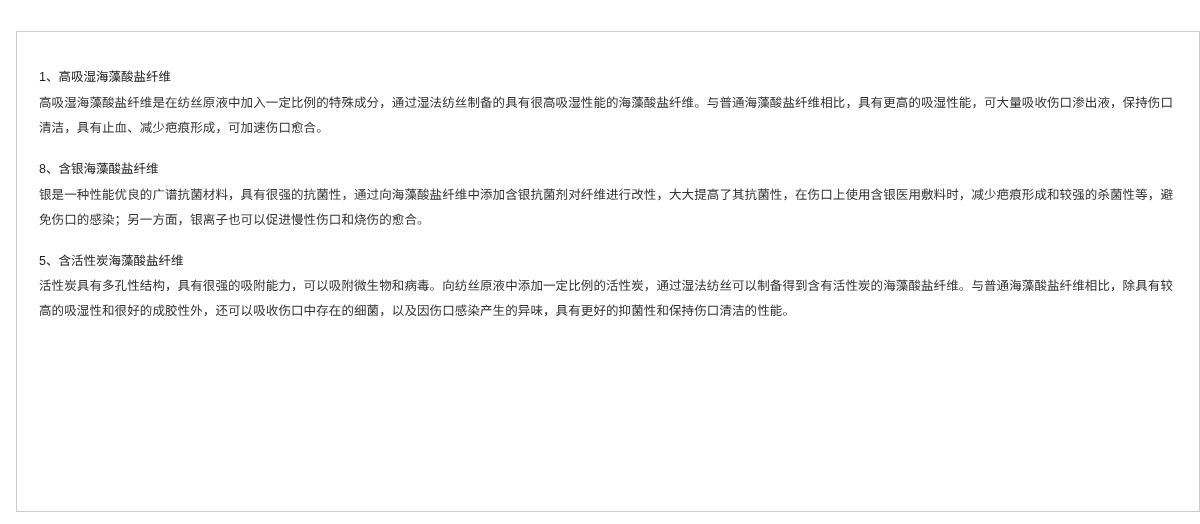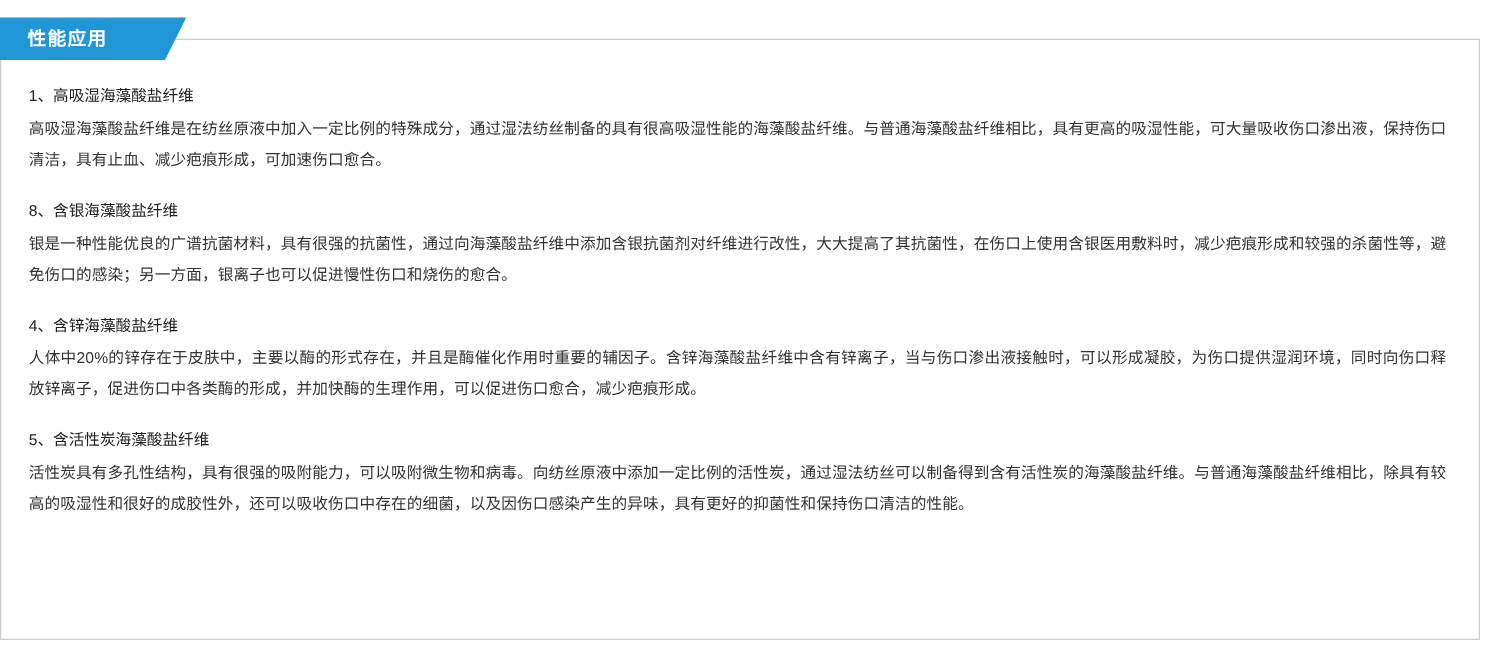--- a/index.html
+++ b/index.html
@@ -52,21 +52,21 @@
     width: 0;
     height: 0;
     border-style: solid;
     border-width: 34px 17px 0 0;
     border-color: #2196d6 transparent transparent transparent;
   }
 
   
   .content-panel {
     position: absolute;
-    left: 0;
+    left: 16px;
     top: 31px;
     width: 1184px;
     height: 481px;
     border: 1px solid #c9ccd1;
     box-sizing: border-box;
     background: #ffffff;
     padding: 34px 26px 20px 22px;
     overflow: hidden;
   }
 
@@ -93,41 +93,34 @@
     text-align: justify;
     text-justify: inter-ideograph;
     letter-spacing: 0.1px;
   }
 </style>
 </head>
 <body>
 
 <div class="page">
 
-  <div class="tab-banner">
-    <span class="tab-label">性能应用</span>
-  </div>
 
   <div class="content-panel">
 
     <div class="section">
       <p class="section-title">1、高吸湿海藻酸盐纤维</p>
       <p class="section-body">高吸湿海藻酸盐纤维是在纺丝原液中加入一定比例的特殊成分，通过湿法纺丝制备的具有很高吸湿性能的海藻酸盐纤维。与普通海藻酸盐纤维相比，具有更高的吸湿性能，可大量吸收伤口渗出液，保持伤口清洁，具有止血、减少疤痕形成，可加速伤口愈合。</p>
     </div>
 
     <div class="section">
       <p class="section-title">8、含银海藻酸盐纤维</p>
       <p class="section-body">银是一种性能优良的广谱抗菌材料，具有很强的抗菌性，通过向海藻酸盐纤维中添加含银抗菌剂对纤维进行改性，大大提高了其抗菌性，在伤口上使用含银医用敷料时，减少疤痕形成和较强的杀菌性等，避免伤口的感染；另一方面，银离子也可以促进慢性伤口和烧伤的愈合。</p>
     </div>
 
 
-    <div class="section">
-      <p class="section-title">4、含锌海藻酸盐纤维</p>
-      <p class="section-body">人体中20%的锌存在于皮肤中，主要以酶的形式存在，并且是酶催化作用时重要的辅因子。含锌海藻酸盐纤维中含有锌离子，当与伤口渗出液接触时，可以形成凝胶，为伤口提供湿润环境，同时向伤口释放锌离子，促进伤口中各类酶的形成，并加快酶的生理作用，可以促进伤口愈合，减少疤痕形成。</p>
-    </div>
 
     <div class="section">
       <p class="section-title">5、含活性炭海藻酸盐纤维</p>
       <p class="section-body">活性炭具有多孔性结构，具有很强的吸附能力，可以吸附微生物和病毒。向纺丝原液中添加一定比例的活性炭，通过湿法纺丝可以制备得到含有活性炭的海藻酸盐纤维。与普通海藻酸盐纤维相比，除具有较高的吸湿性和很好的成胶性外，还可以吸收伤口中存在的细菌，以及因伤口感染产生的异味，具有更好的抑菌性和保持伤口清洁的性能。</p>
     </div>
 
   </div>
 </div>
 
 </body></html>

